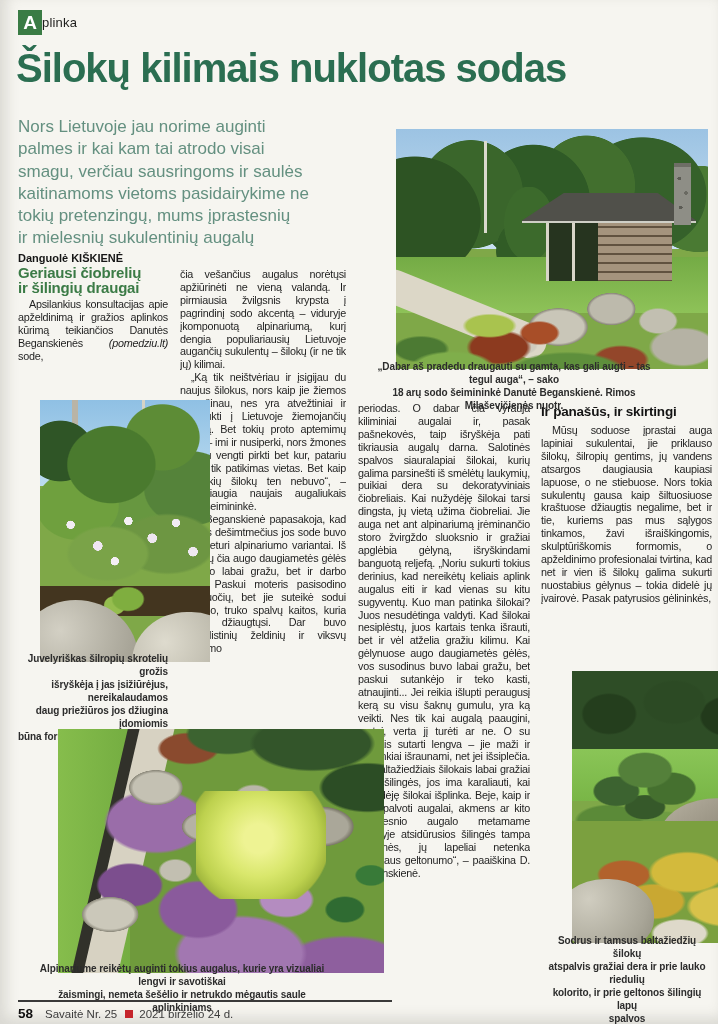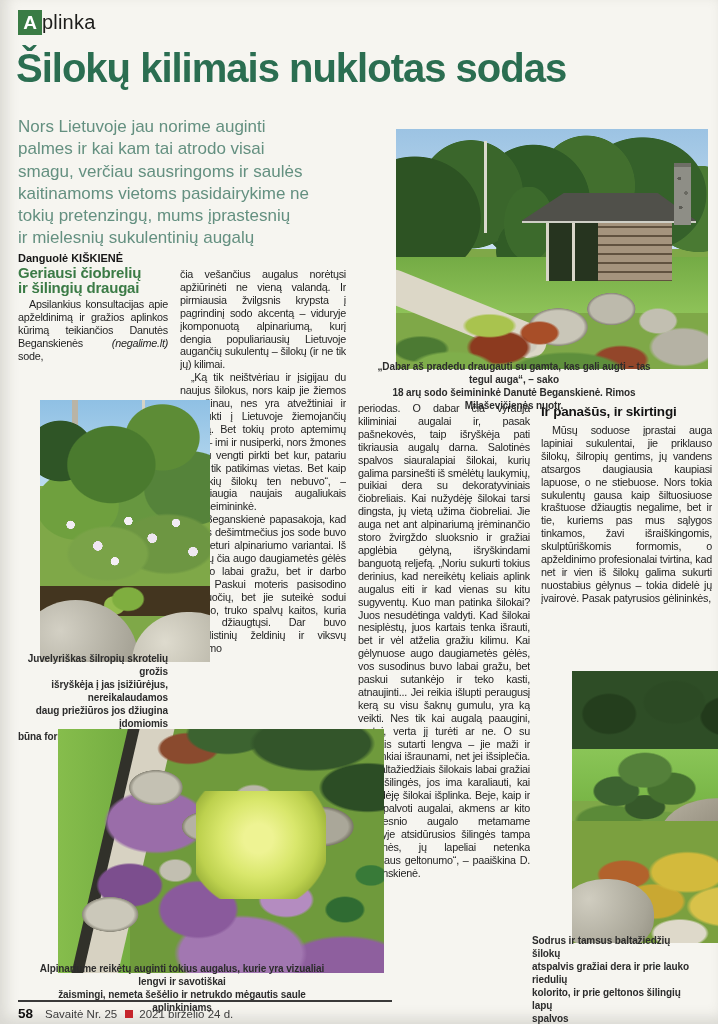--- a/index.html
+++ b/index.html
@@ -6,21 +6,21 @@
   .page{
     position:relative;width:718px;height:1024px;overflow:hidden;
     background:#f6f5f0;
     font-family:"Liberation Sans",sans-serif;
     box-shadow:inset 6px -6px 14px rgba(90,88,80,.18);
   }
   
   .kicker{position:absolute;left:18px;top:10px;display:flex;align-items:center;}
   .kicker-box{display:inline-flex;align-items:center;justify-content:center;
     width:24px;height:25px;background:#3a7c45;color:#fff;font-weight:bold;font-size:19px;}
-  .kicker-rest{font-size:20px;color:#1d1d1b;letter-spacing:.2px;}
+  .kicker-rest{font-size:13px;color:#1d1d1b;letter-spacing:.2px;}
   .title{position:absolute;left:16px;top:44px;width:695px;margin:0;
     font-size:40px;line-height:48px;font-weight:bold;color:#2b6e51;letter-spacing:-1px;}
   .lede{position:absolute;left:18px;top:116px;width:335px;margin:0;
     font-size:17px;line-height:22.3px;color:#649080;white-space:pre-line;}
   .author{position:absolute;left:18px;top:252px;font-size:11px;font-weight:bold;color:#161616;}
   
   .bodycol{position:absolute;font-size:10.8px;line-height:12.9px;letter-spacing:-.25px;
     text-align:justify;color:#1f1f1f;overflow:hidden;}
   .bodycol p{margin:0;}
   .bodycol p.ind{text-indent:11px;}
@@ -32,21 +32,21 @@
   .col1{left:18px;top:266px;width:150px;height:118px;}
   .col2{left:180px;top:268px;width:166px;height:444px;}
   .col3{left:358px;top:402px;width:172px;height:532px;}
   .col4{left:541px;top:404px;width:171px;height:252px;}
   
   .caption{position:absolute;font-size:10px;line-height:13px;font-weight:bold;
     color:#2c2c2c;white-space:pre-line;letter-spacing:-.1px;}
   .cap-top{left:368px;top:360px;width:292px;text-align:center;}
   .cap-left{left:10px;top:652px;width:158px;text-align:right;}
   .cap-bl{left:28px;top:962px;width:308px;text-align:center;}
-  .cap-br{left:532px;top:934px;width:166px;text-align:left;}
+  .cap-br{left:544px;top:934px;width:166px;text-align:center;}
   
   .footer-line{position:absolute;left:18px;top:1000px;width:374px;height:1.5px;background:#3a3a3a;}
   .footer{position:absolute;left:18px;top:1006px;display:flex;align-items:center;
     font-size:11.5px;color:#3c3c3c;}
   .pageno{font-size:13.5px;font-weight:bold;color:#101010;margin-right:12px;}
   .redsq{width:8px;height:8px;background:#c5252c;margin:0 6px 0 8px;}
   
   .photo{position:absolute;overflow:hidden;background:#7fa848;}
   .photo *{position:absolute;}
   
@@ -214,21 +214,21 @@
 palmes ir kai kam tai atrodo visai
 smagu, verčiau sausringoms ir saulės
 kaitinamoms vietoms pasidairykime ne
 tokių pretenzingų, mums įprastesnių
 ir mielesnių sukulentinių augalų</p>
   <div class="author">Danguolė KIŠKIENĖ</div>
 
   <div class="bodycol col1">
     <h2 class="h-green">Geriausi čiobrelių
 ir šilingių draugai</h2>
-    <p class="ind"><span>Apsilankius konsultacijas apie apželdinimą ir gražios aplinkos kūrimą teikiančios Danutės Beganskienės </span><span class="ital">(negalime.lt)</span><span> sode,</span></p>
+    <p class="ind"><span>Apsilankius konsultacijas apie apželdinimą ir gražios aplinkos kūrimą teikiančios Danutės Beganskienės </span><span class="ital">(pomedziu.lt)</span><span> sode,</span></p>
   </div>
 
   <div class="bodycol col2">
     <p>čia vešančius augalus norėtųsi apžiūrinėti ne vieną valandą. Ir pirmiausia žvilgsnis krypsta į pagrindinį sodo akcentą – viduryje įkomponuotą alpinariumą, kurį dengia populiariausių Lietuvoje augančių sukulentų – šilokų (ir ne tik jų) kilimai.</p>
     <p class="ind">„Ką tik neištvėriau ir įsigijau du naujus šilokus, nors kaip jie žiemos – nežinau, nes yra atvežtiniai ir neįtraukti į Lietuvoje žiemojančių sąrašą. Bet tokių proto aptemimų būna – imi ir nusiperki, nors žmones mokau vengti pirkti bet kur, patariu rinktis tik patikimas vietas. Bet kaip tik tokių šilokų ten nebuvo“, – pasidžiaugia naujais augaliukais sodo šeimininkė.</p>
     <p class="ind">D. Beganskienė papasakoja, kad per tris dešimtmečius jos sode buvo bent keturi alpinariumo variantai. Iš pradžių čia augo daugiametės gėlės – buvo labai gražu, bet ir darbo daug. Paskui moteris pasisodino spygliuočių, bet jie suteikė sodui šaltumo, truko spalvų kaitos, kuria širdis džiaugtųsi. Dar buvo natūralistinių želdinių ir viksvų auginimo</p>
   </div>
 
   <div class="bodycol col3">
     <p>periodas. O dabar čia vyrauja kiliminiai augalai ir, pasak pašnekovės, taip išryškėja pati tikriausia augalų darna. Salotinės spalvos siauralapiai šilokai, kurių galima parsinešti iš smėlėtų laukymių, puikiai dera su dekoratyviniais čiobreliais. Kai nužydėję šilokai tarsi dingsta, jų vietą užima čiobreliai. Jie auga net ant alpinariumą įrėminančio storo žvirgždo sluoksnio ir gražiai apglėbia gėlyną, išryškindami banguotą reljefą. „Noriu sukurti tokius derinius, kad nereikėtų keliais aplink augalus eiti ir kad vienas su kitu sugyventų. Kuo man patinka šilokai? Juos nesudėtinga valdyti. Kad šilokai nesiplėstų, juos kartais tenka išrauti, bet ir vėl atželia gražiu kilimu. Kai gėlynuose augo daugiametės gėlės, vos susodinus buvo labai gražu, bet paskui sutankėjo ir teko kasti, atnaujinti... Jei reikia išlupti peraugusį kerą su visu šaknų gumulu, yra ką veikti. Nes tik kai augalą paaugini, matai, verta jį turėti ar ne. O su šilokais sutarti lengva – jie maži ir nesunkiai išraunami, net jei išsiplečia. Su baltažiedžiais šilokais labai gražiai dera šilingės, jos ima karaliauti, kai nužydėję šilokai išplinka. Beje, kaip ir visi spalvoti augalai, akmens ar kito aukštesnio augalo metamame šešėlyje atsidūrusios šilingės tampa žalesnės, jų lapeliai netenka skaistaus geltonumo“, – paaiškina D. Beganskienė.</p>

